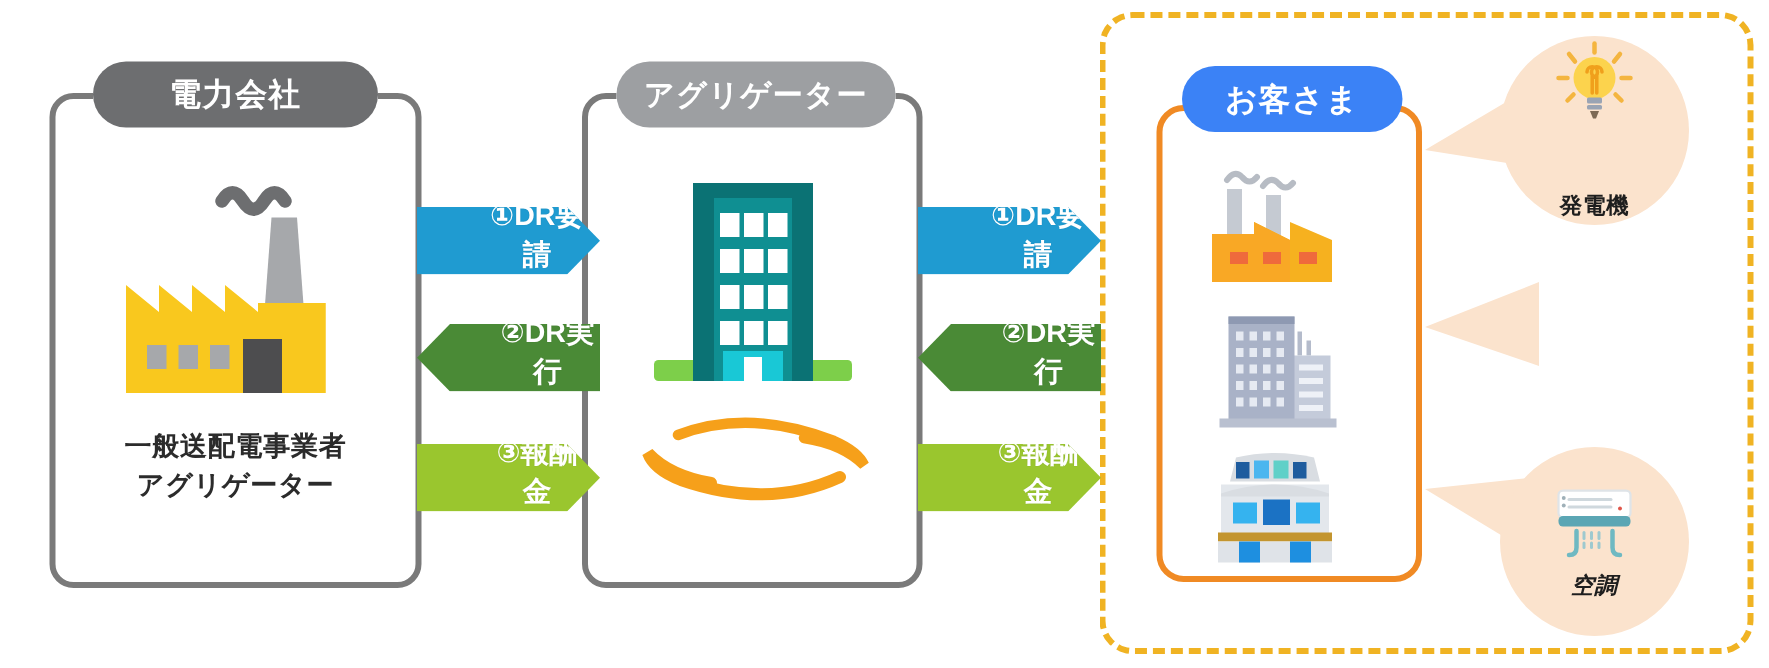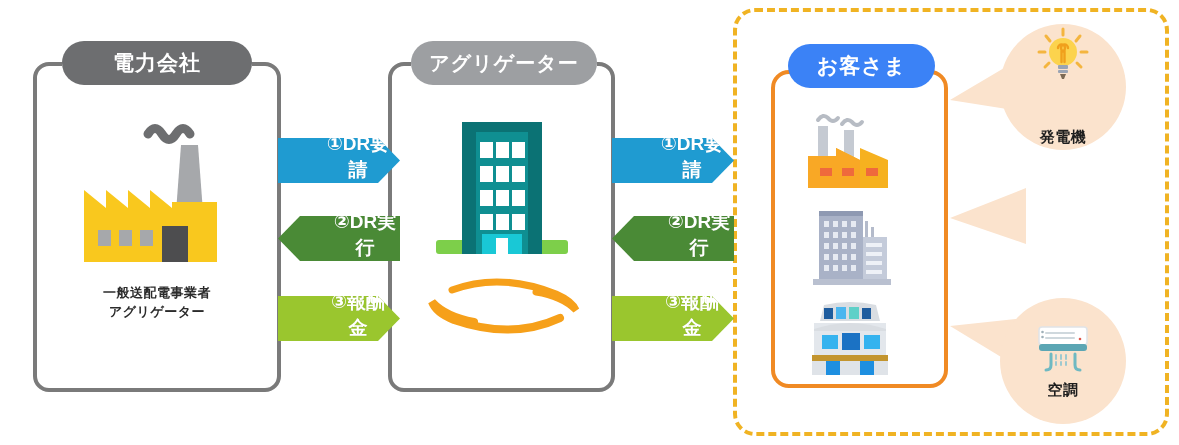--- a/index.html
+++ b/index.html
@@ -134,21 +134,21 @@
       <rect x="110" y="90" width="45" height="60" fill="#f9c81e"></rect>
 
       <rect x="36" y="118" width="13" height="16" fill="#a6a8ab"></rect>
       <rect x="57" y="118" width="13" height="16" fill="#a6a8ab"></rect>
       <rect x="78" y="118" width="13" height="16" fill="#a6a8ab"></rect>
 
       <rect x="100" y="114" width="26" height="36" fill="#4d4d4f"></rect>
     </svg>
   </div>
 
-  <div class="panel-text" style="left:40px; top:284px; width:234px; font-size:13px;font-family:Liberation Serif, serif;">
+  <div class="panel-text" style="left:40px; top:284px; width:234px; font-size:18px;font-family:Liberation Serif, serif;">
     <div>一般送配電事業者</div>
     <div>アグリゲーター</div>
   </div>
 
   <div class="arrow right" style="left:278px; top:138px; width:122px; height:45px; background:#1f9bd1; font-size:19px;">
     <span class="lbl">①DR要請</span>
   </div>
   <div class="arrow left" style="left:278px; top:216px; width:122px; height:45px; background:#4a8a36; font-size:19px;">
     <span class="lbl">②DR実行</span>
   </div>
@@ -307,21 +307,21 @@
         <path d="M24 20 a3.5 3.5 0 1 1 3.5 3.5 L27.5 34 M34 20 a3.5 3.5 0 1 0 -3.5 3.5 L30.5 34" fill="none" stroke="#f0a01c" stroke-width="2.4" stroke-linecap="round"></path>
         <rect x="24" y="37" width="10" height="4" rx="1" fill="#9aa4b4"></rect>
         <rect x="24" y="42" width="10" height="3" rx="1" fill="#9aa4b4"></rect>
         <path d="M26 46 L32 46 L30 51 L28 51 Z" fill="#7d6a55"></path>
       </svg>
     </div>
     <div class="blabel">発電機</div>
   </div>
 
 
-  <div class="bubble" style="left:1000px; top:298px;">
+  <div class="bubble" style="left:1000px; top:298px;font-style:italic;">
     <div class="bicon">
       <svg viewBox="0 0 58 54" width="58" height="54">
         <rect x="5" y="4" width="48" height="18" rx="3" fill="#ffffff" stroke="#dfe4e8" stroke-width="1.5"></rect>
         <rect x="11" y="9" width="30" height="2" rx="1" fill="#cfd8dd"></rect>
         <rect x="11" y="14" width="30" height="2" rx="1" fill="#cfd8dd"></rect>
         <circle cx="8.5" cy="9" r="1.3" fill="#9fb0b8"></circle>
         <circle cx="8.5" cy="14" r="1.3" fill="#9fb0b8"></circle>
         <circle cx="46" cy="16" r="1.3" fill="#e0564a"></circle>
         <rect x="5" y="21" width="48" height="7" rx="3" fill="#5ba6b4"></rect>
         <g stroke="#9ec9cf" stroke-width="2" stroke-linecap="round">

